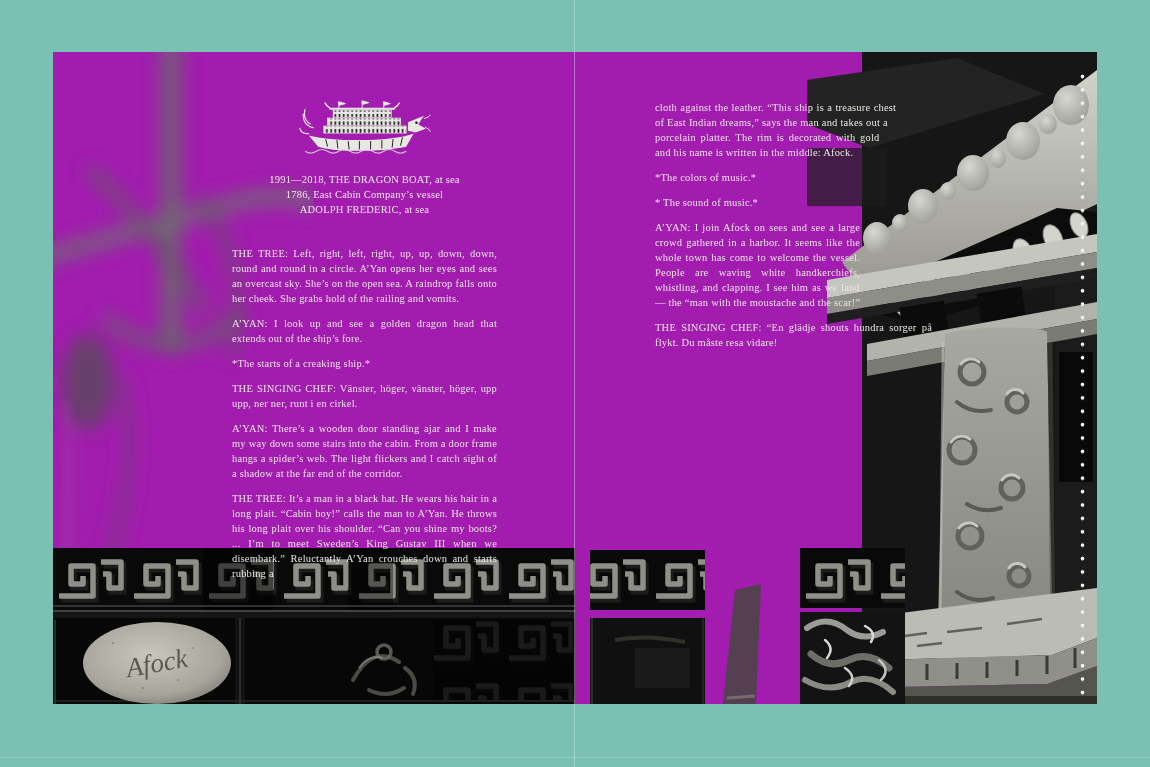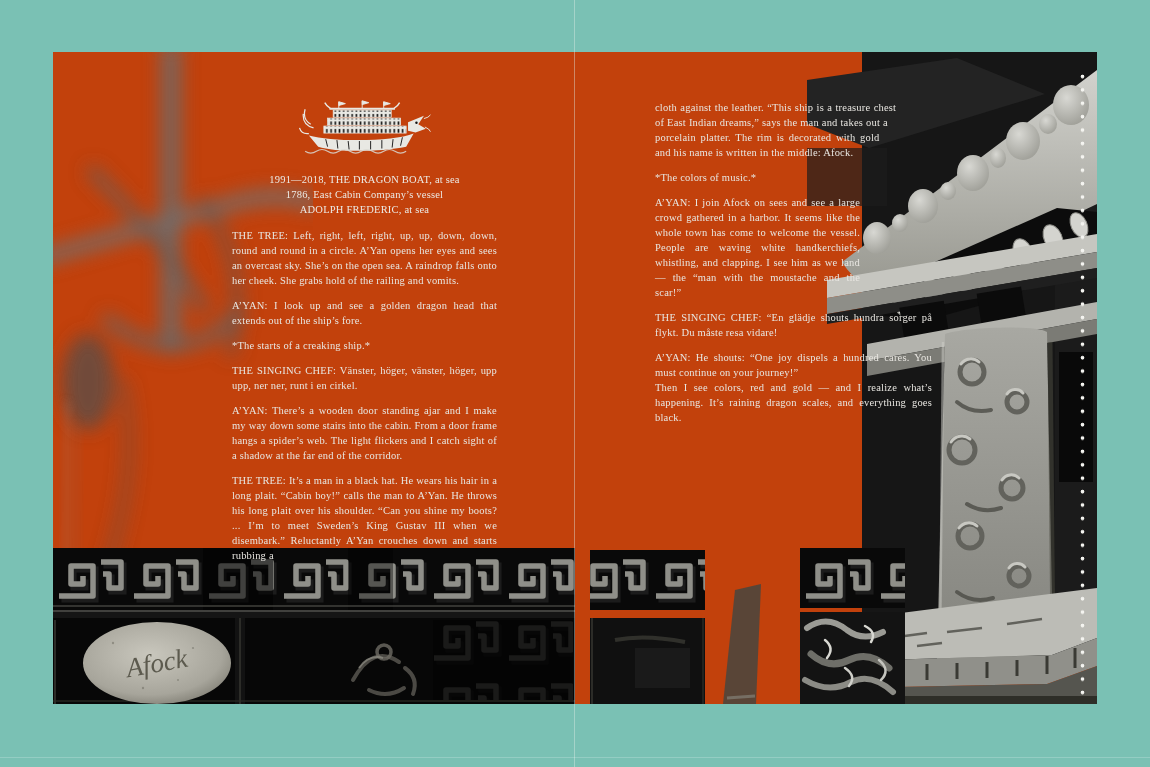--- a/index.html
+++ b/index.html
@@ -4,38 +4,38 @@
 <style>
   html,body{margin:0;padding:0;}
   body{
     width:1150px;height:767px;overflow:hidden;position:relative;
     background:#7ac1b4;
     font-family:"Liberation Serif", serif;
   }
   .stage{position:absolute;inset:0;}
   .page{
     position:absolute;top:52px;width:522px;height:652px;
-    background:#c2410c;overflow:hidden;
+    background:#a21caf;overflow:hidden;
   }
   .left-page{left:53px;}
   .right-page{left:575px;}
 
   
   .lp-col{
     position:absolute;left:179px;top:46px;width:265px;z-index:3;
     color:#e8e6e1;
   }
   .rp-col{
     position:absolute;left:80px;top:48px;width:277px;z-index:3;
     color:#e8e6e1;
   }
   .boat-wrap{width:100%;text-align:center;margin-bottom:12px;}
   .header-block{
     text-align:center;font-size:10.5px;line-height:15px;
-    letter-spacing:.2px;margin-bottom:11px;color:#eceae5;
+    letter-spacing:.2px;margin-bottom:29px;color:#eceae5;
   }
   .dialog p{
     margin:0 0 10px 0;font-size:10.5px;line-height:15px;
     letter-spacing:.2px;text-align:justify;white-space:pre-line;
   }
   .dialog p:last-child{margin-bottom:0;}
   .img-intrude{
     float:right;width:72px;height:190px;
     shape-outside:polygon(100% 0, 62% 0, 0 42%, 0 100%, 100% 100%);
   }
@@ -316,24 +316,23 @@
           <line x1="268" y1="596" x2="268" y2="616"></line>
       </g>
       <polygon points="40,636 240,632 290,614 290,652 40,652" fill="#55554f"></polygon>
       <rect x="40" y="644" width="250" height="8" fill="#2e2e28"></rect>
     </svg>
 
     <div class="rp-col dialog">
       <div class="img-intrude"></div>
       <p>cloth against the leather. “This ship is a treasure chest of East Indian dreams,” says the man and takes out a porcelain platter. The rim is decorated with gold and his name is written in the middle: Afock.</p>
       <p>*The colors of music.*</p>
+      <p>* The sound of music.*</p>
       <p>A’YAN: I join Afock on sees and see a large crowd gathered in a harbor. It seems like the whole town has come to welcome the vessel. People are waving white handkerchiefs, whistling, and clapping. I see him as we land — the “man with the moustache and the scar!”</p>
       <p>THE SINGING CHEF: “En glädje shouts hundra sorger på flykt. Du måste resa vidare!</p>
-      <p>A’YAN: He shouts: “One joy dispels a hundred cares. You must continue on your journey!”
-Then I see colors, red and gold — and I realize what’s happening. It’s raining dragon scales, and everything goes black.</p>
     </div>
 
     <svg class="frieze" width="330" height="156" viewBox="0 0 330 156">
       <defs>
         <pattern id="fretR" width="75" height="62" patternUnits="userSpaceOnUse">
           <rect width="75" height="62" fill="#090909"></rect>
           <g fill="none" stroke="#1c1c1c" stroke-width="6" transform="translate(2.5,3.5)">
             <path d="M6,48 h34 v-30 h-22 v18 h12 v-8"></path>
             <path d="M48,14 h20 v26 h-12 v-14 h-6"></path>
           </g>

